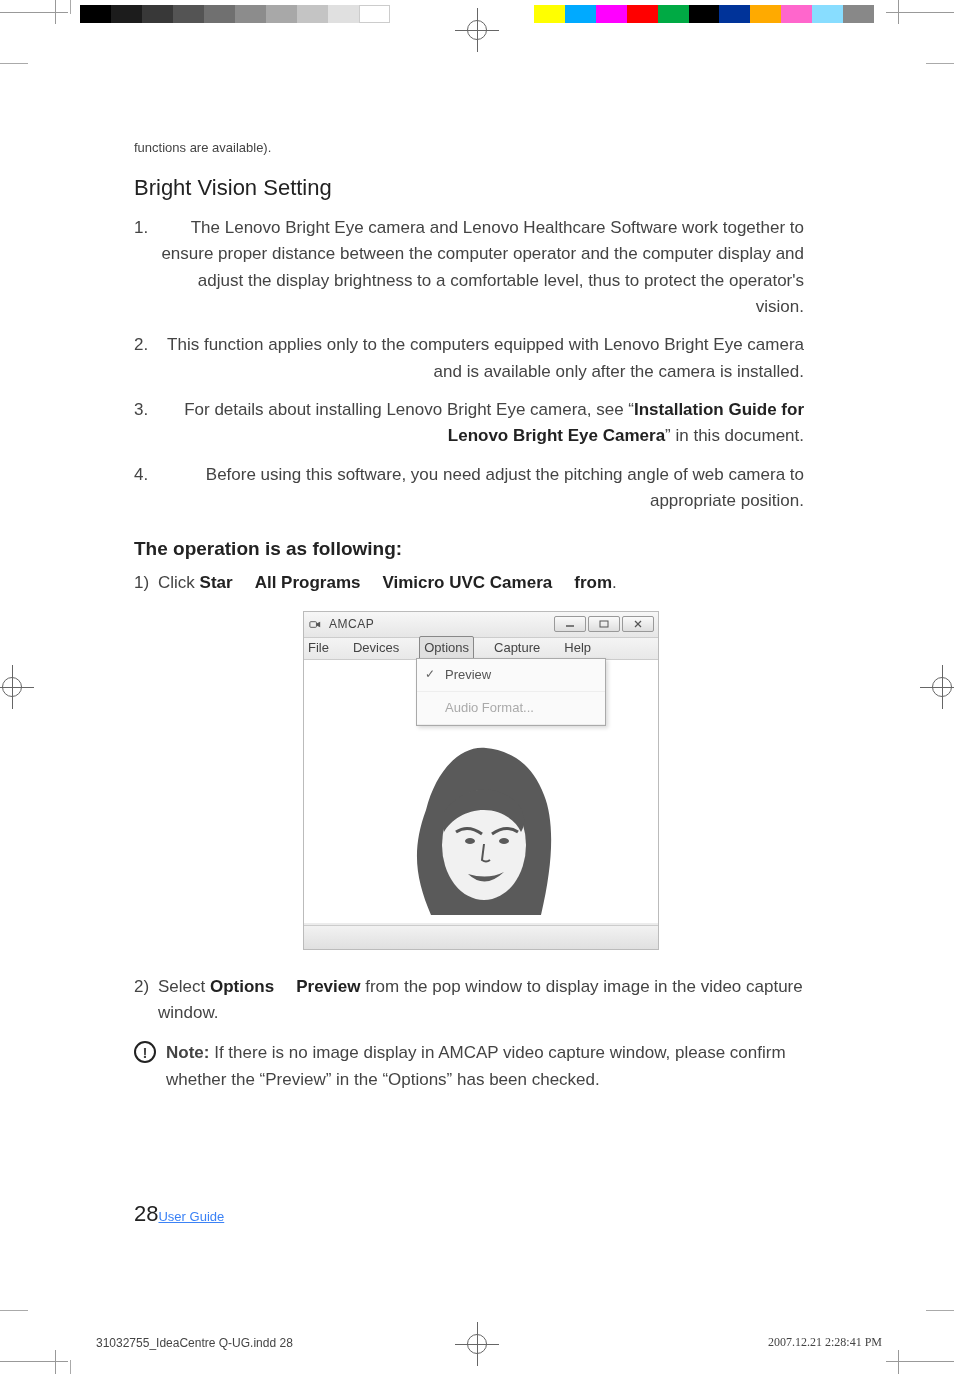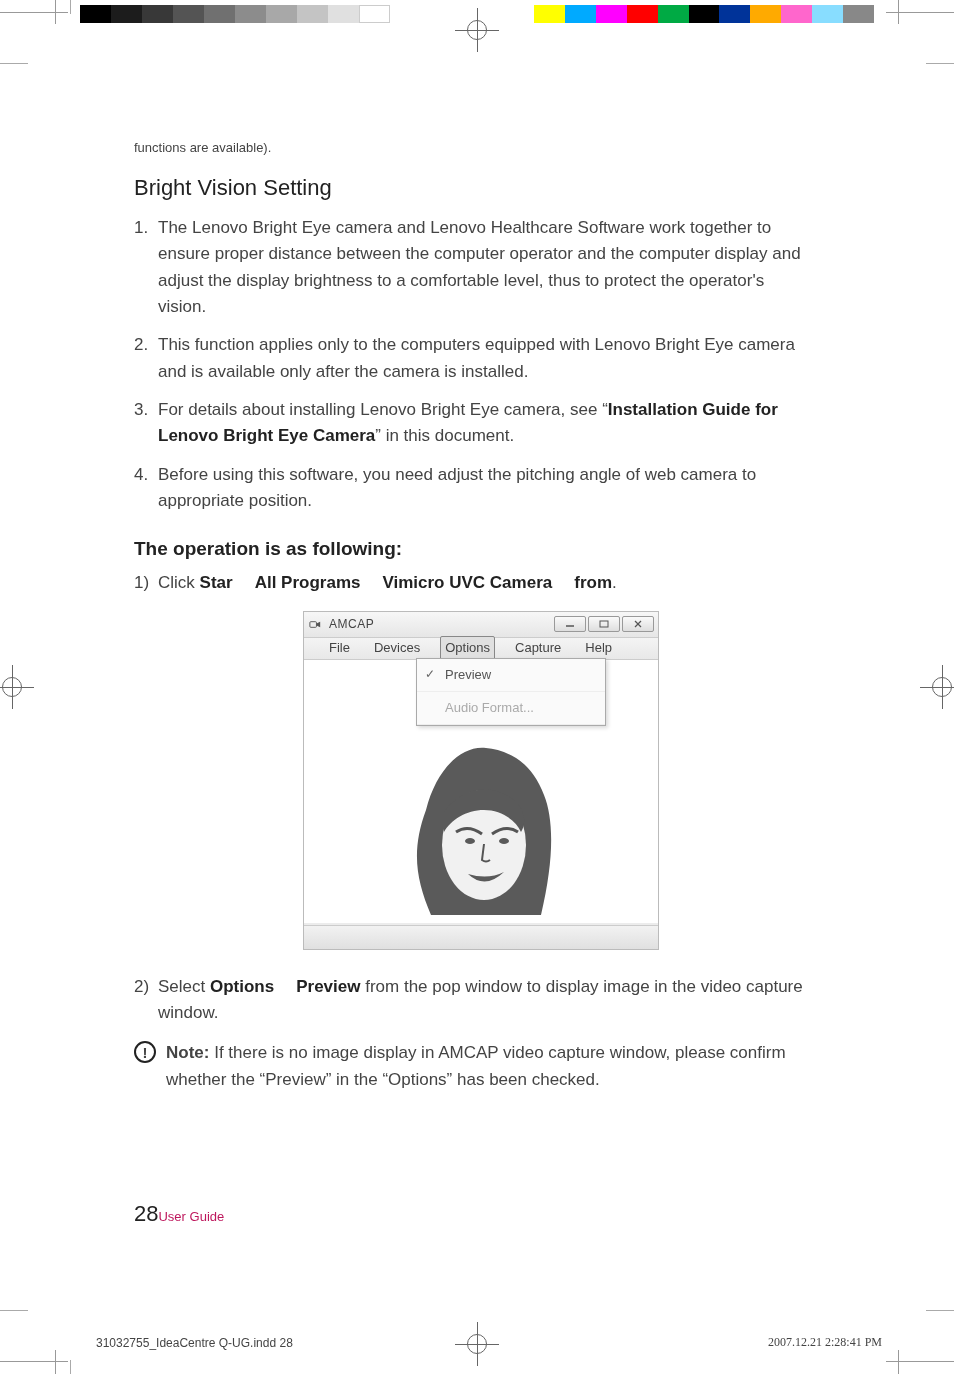--- a/index.html
+++ b/index.html
@@ -65,21 +65,21 @@
     
     .page {
       position:absolute;
       top:140px;
       left:134px;
       width:670px;
     }
     .fragment { font-size:13px; color:#444; margin-bottom:20px; }
     .h2 { font-size:22px; font-weight:normal; color:#222; margin-bottom:14px; }
     ol.num { list-style:none; counter-reset:li; margin-bottom:24px; }
-    ol.num > li { counter-increment:li; font-size:17px; color:#444; line-height:1.55; margin-bottom:12px; padding-left:24px; position:relative; }
+    ol.num > li { counter-increment:li; font-size:17px; color:#444; line-height:1.55; margin-bottom:12px; padding-left:24px; position:relative;text-align:right; }
     ol.num > li::before { content: counter(li) "."; position:absolute; left:0; top:0; }
     .bold { font-weight:bold; color:#222; }
     .h3 { font-size:19px; font-weight:bold; color:#222; margin-bottom:10px; margin-top:6px; }
     ol.paren { list-style:none; counter-reset:p; }
     ol.paren > li { counter-increment:p; font-size:17px; color:#444; line-height:1.55; margin-bottom:14px; padding-left:24px; position:relative; }
     ol.paren > li::before { content: counter(p) ")"; position:absolute; left:0; top:0; }
     .step b { font-weight:bold; color:#222;margin-top:37px; }
     .arrow-gap { display:inline-block; width:22px; }
 
     
@@ -109,21 +109,21 @@
       width:32px; height:16px; border:1px solid #999; border-radius:2px;
       background:linear-gradient(#fafafa,#dedede);
       display:flex; align-items:center; justify-content:center;
       font-size:11px; color:#555;
     }
     .ss-menubar {
       height:22px;
       background:linear-gradient(#f4f4f4,#e8e8e8);
       border-bottom:1px solid #ccc;
       display:flex; align-items:center;
-      gap:16px; padding-left:21px;
+      gap:16px; padding-left:0;
       font-size:13px; color:#444;
     }
     .ss-menu-item { padding:1px 4px; border-radius:2px; }
     .ss-menu-item.sel { border:1px solid #888; background:#e0e0e0; }
     .ss-dropdown {
       position:absolute;
       top:46px; left:112px;
       width:190px;
       background:#fafafa;
       border:1px solid #aaa;
@@ -158,21 +158,21 @@
 
     
     .page-footer {
       position:absolute;
       left:134px;
       bottom:147px;
       font-size:14px;
       display:flex; align-items:baseline; gap:0;
     }
     .page-num { font-size:22px; color:#222; }
-    .footer-label { font-size:13px; color:#be185d; }
+    .footer-label { font-size:13px; color:#3b82f6;text-decoration:underline; }
 
     
     .slug-left { position:absolute; bottom:24px; left:96px; font-size:12px; color:#444; }
     .slug-right { position:absolute; bottom:24px; right:72px; font-size:12px; color:#444; white-space:nowrap;font-family:Liberation Serif, serif; }
   </style>
 </head>
 <body>
 
 <div class="top-marks">
   <div class="crop-tl-h"></div>

